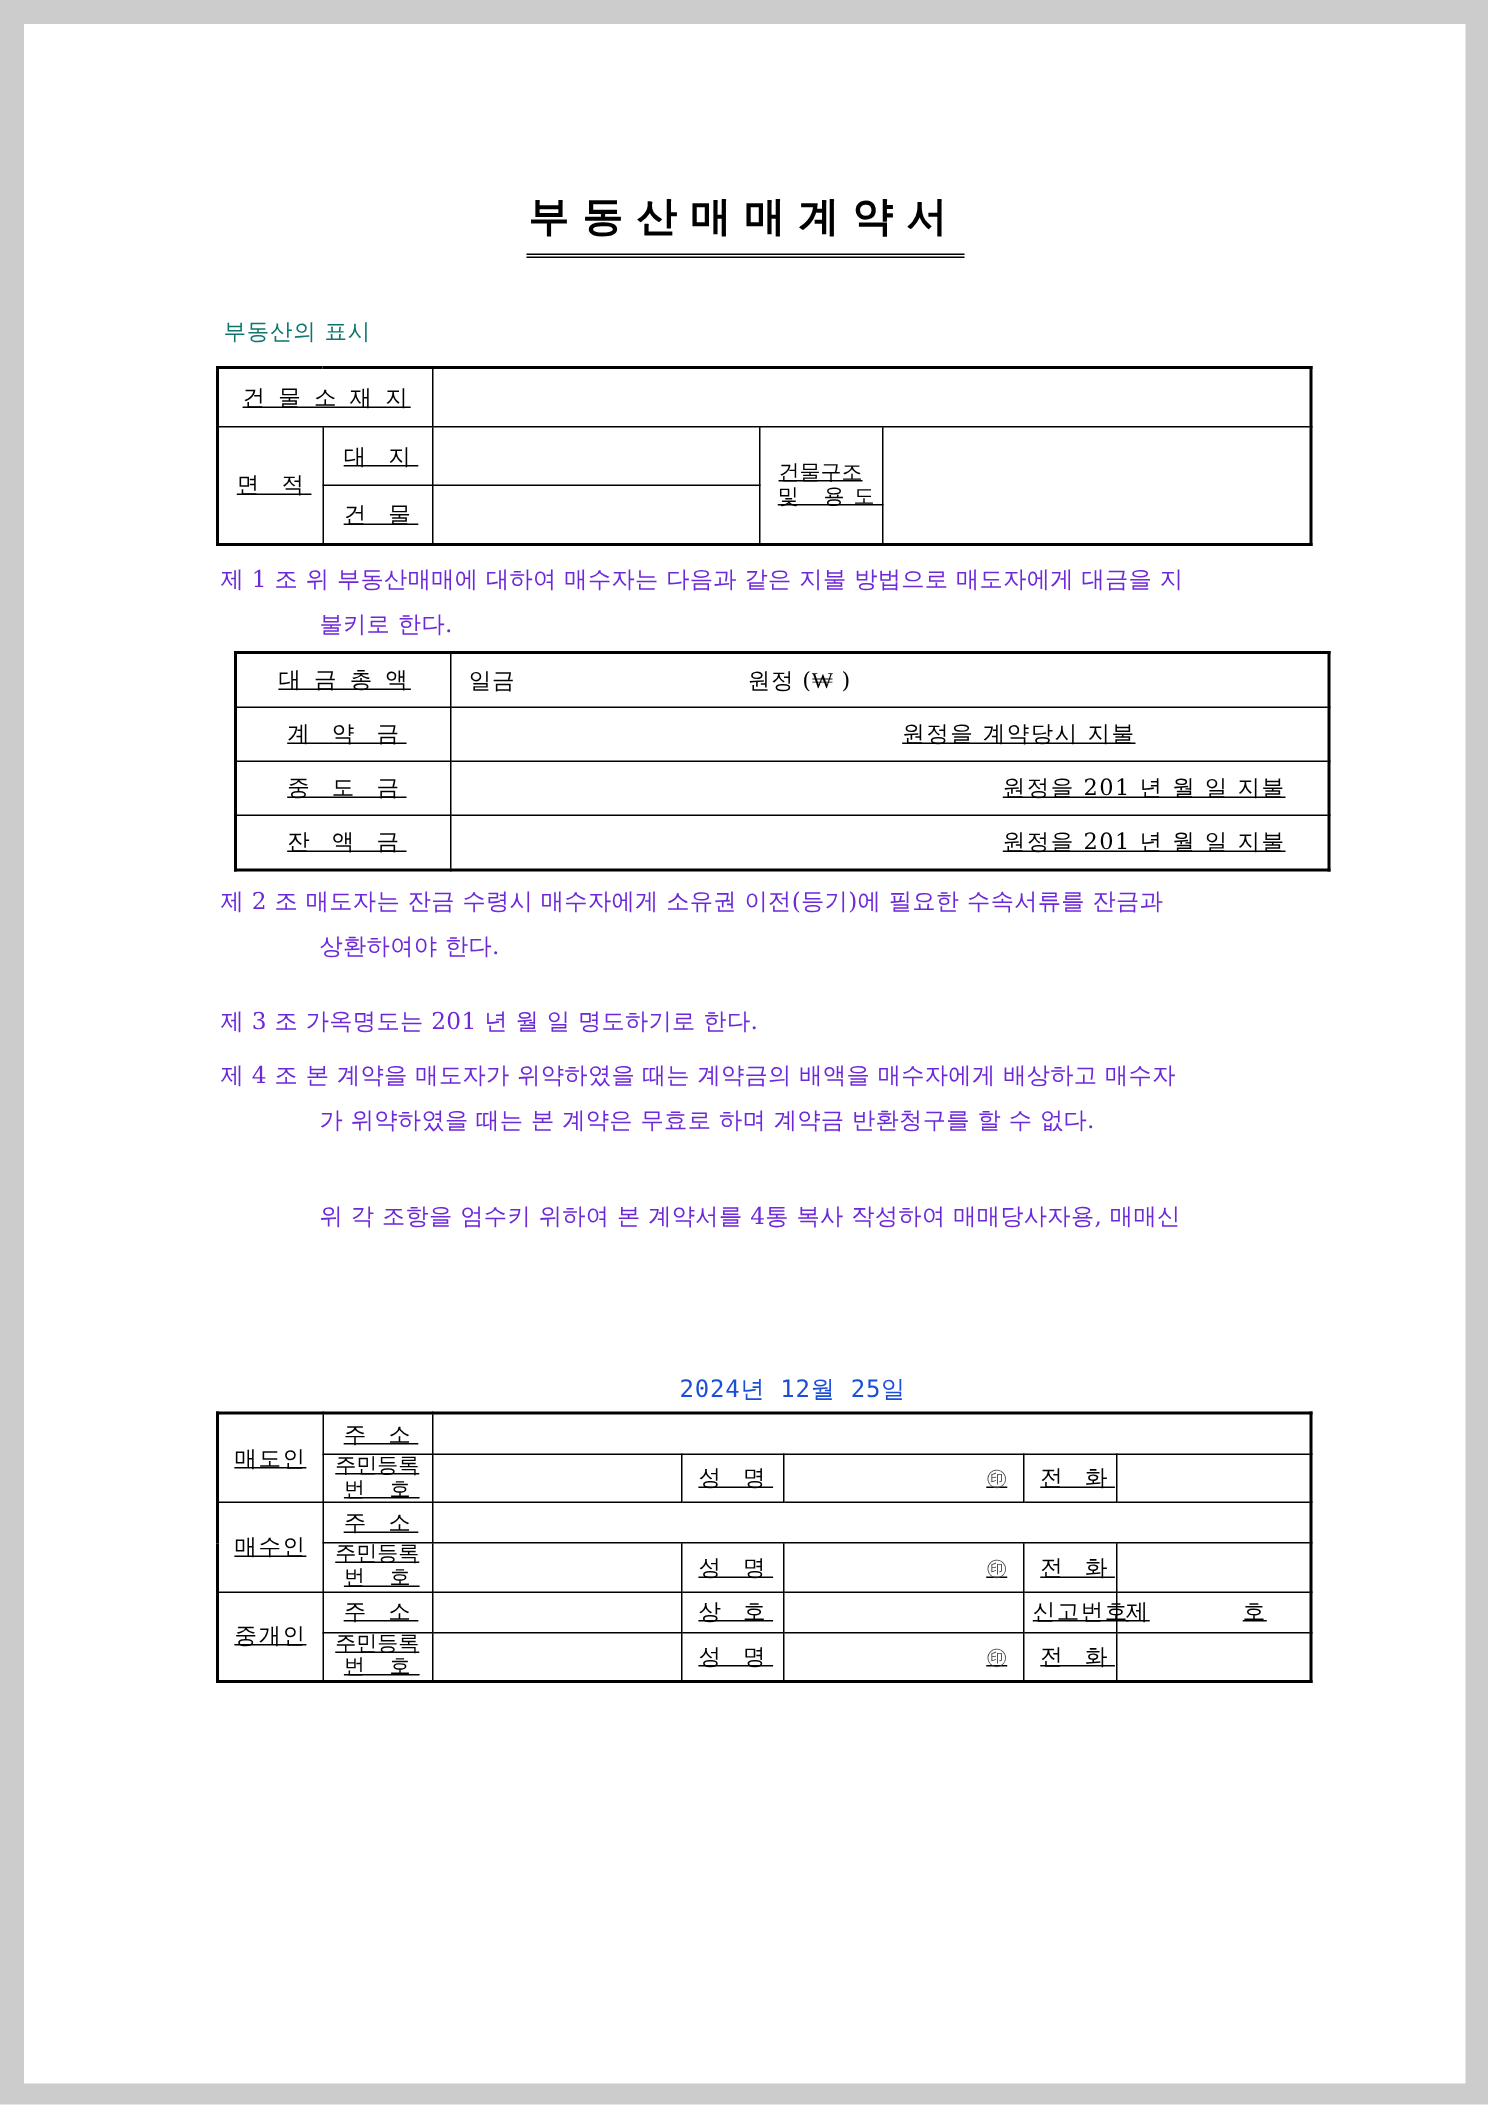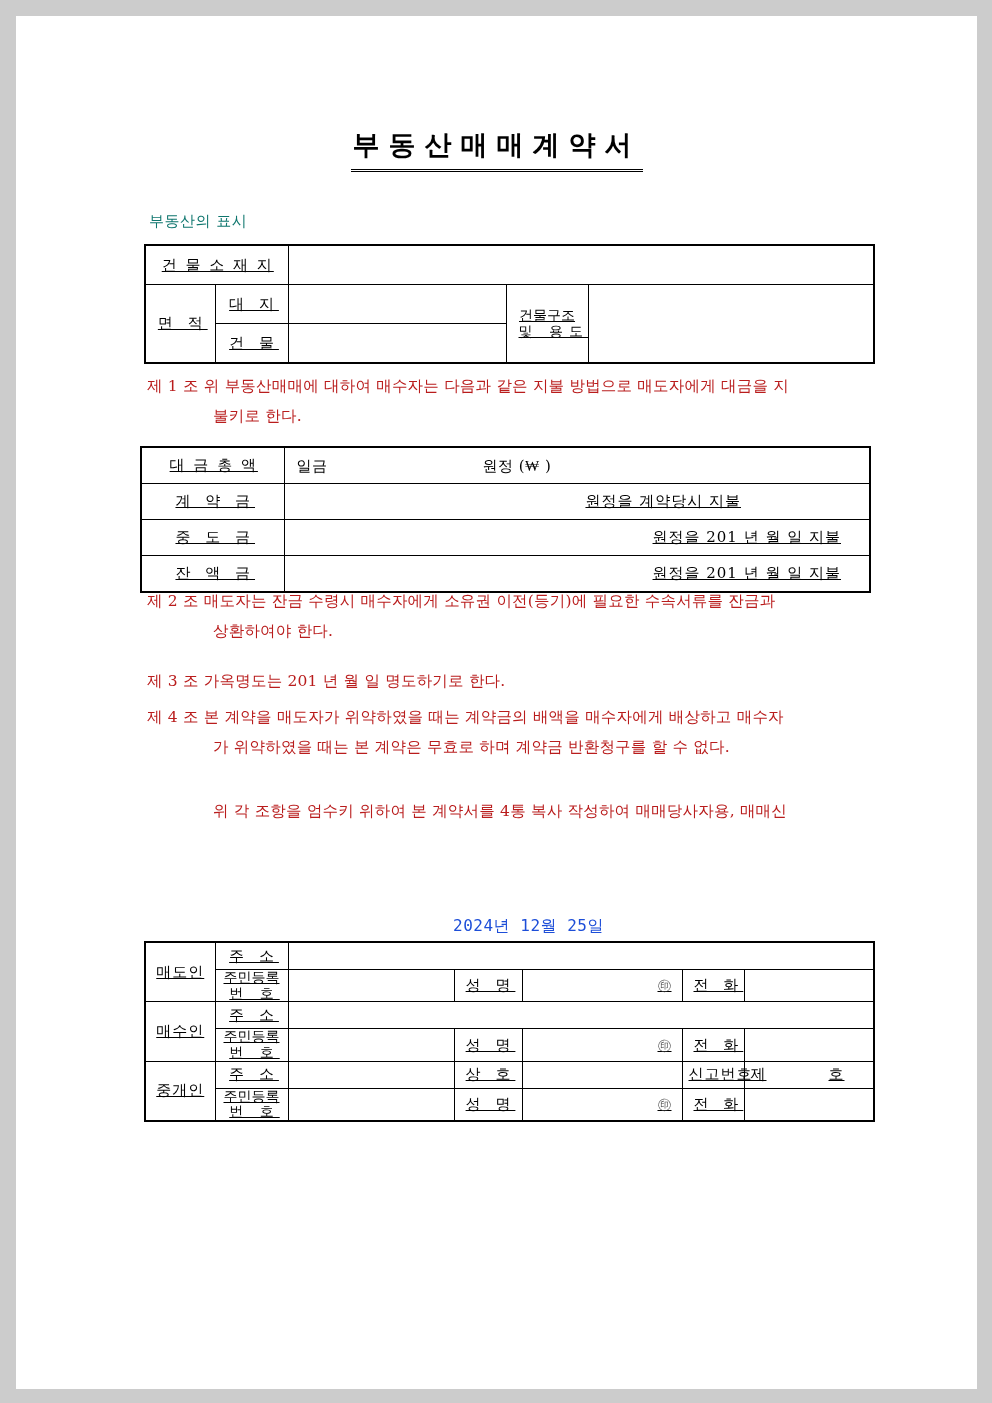--- a/index.html
+++ b/index.html
@@ -98,21 +98,21 @@
     font-size: 14px;
   }
   .two-line .l1 { letter-spacing: 0px; display: block; }
   .two-line .l2 { letter-spacing: 6px; text-indent: 6px; display: block; }
 
   
   #table-property { left: 128px; top: 228px; width: 729px; }
   #table-property td { height: 38px; }
 
   
-  #table-payment { left: 124px; top: 418px; width: 729px; margin-top: 12px; }
+  #table-payment { left: 140px; top: 418px; width: 729px; }
   #table-payment td { height: 35px; }
   .pay-amount-cell { position: relative; }
   .pay-amount-cell .ilgeum {
     position: absolute;
     left: 12px;
     top: 50%;
     transform: translateY(-50%);
     letter-spacing: 0.5px;
   }
   .pay-amount-cell .wonjeong {
@@ -136,21 +136,21 @@
     white-space: nowrap;
   }
 
   
   .clause {
     position: absolute;
     left: 131px;
     width: 730px;
     font-family: "DejaVu Serif", "Liberation Serif", serif;
     font-size: 15.5px;
-    color: #b91c1c;
+    color: #6d28d9;
     line-height: 1.95;
     letter-spacing: 0.2px;
   }
   .clause .cont {
     display: block;
     padding-left: 66px;
   }
   .clause .body-indent {
     display: block;
     padding-left: 66px;

